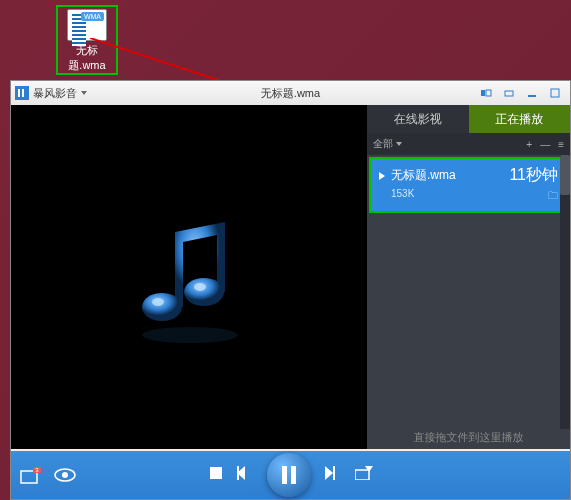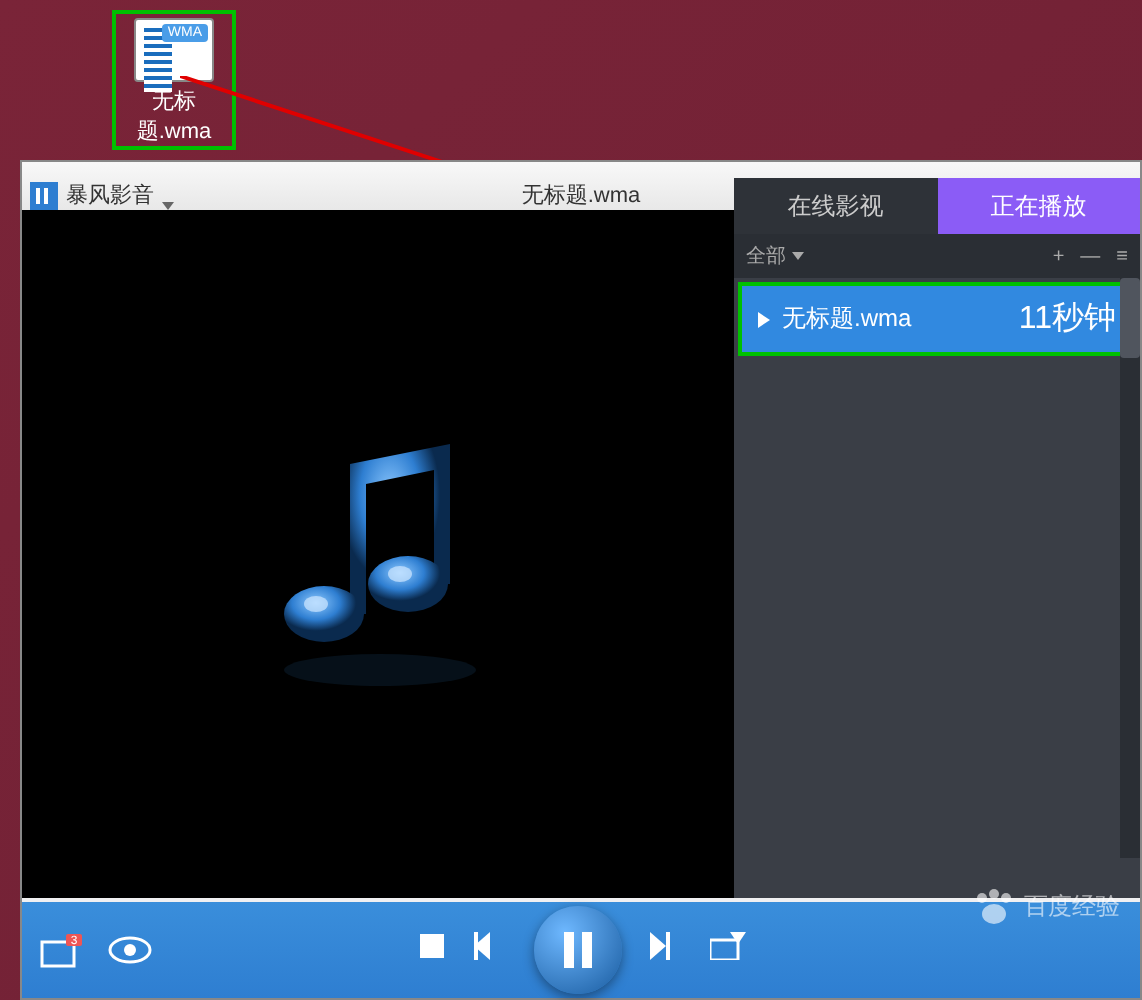--- a/index.html
+++ b/index.html
@@ -3,35 +3,35 @@
 <meta charset="utf-8">
 <style>
 *{margin:0;padding:0;box-sizing:border-box;font-family:"Microsoft YaHei",Arial,sans-serif}
 body{width:571px;height:500px;background:linear-gradient(135deg,#7a2438 0%,#6e2034 100%);position:relative;overflow:hidden}
 .desktop-icon{position:absolute;left:56px;top:5px;width:62px;height:70px;border:2px solid #00c000;display:flex;flex-direction:column;align-items:center;padding-top:2px}
 .desktop-icon .file-icon{width:40px;height:40px;background:#fff;border:1px solid #888;position:relative;border-radius:2px}
 .desktop-icon .file-icon::before{content:"";position:absolute;left:4px;top:4px;width:14px;height:32px;background:repeating-linear-gradient(#1a6dbd 0 2px,#fff 2px 4px)}
 .desktop-icon .file-icon::after{content:"WMA";position:absolute;right:2px;top:2px;font-size:7px;background:#4a9de8;color:#fff;padding:1px 3px;border-radius:2px}
 .desktop-icon .label{color:#fff;font-size:11px;margin-top:2px;text-align:center}
 .player{position:absolute;left:10px;top:80px;right:0;bottom:0;background:#f0f0f2;border:1px solid #888}
-.titlebar{height:24px;background:linear-gradient(#f8f8f8,#e8e8e8);display:flex;align-items:flex-end;padding:0 4px;position:relative}
+.titlebar{height:24px;background:linear-gradient(#f8f8f8,#e8e8e8);display:flex;align-items:center;padding:0 4px;position:relative}
 .app-logo{width:14px;height:14px;background:#2e7ed1;margin-right:4px;display:flex;align-items:center;justify-content:center}
 .app-logo::before{content:"";width:8px;height:8px;background:linear-gradient(90deg,#fff 0 2px,transparent 2px 4px,#fff 4px 6px,transparent 6px)}
 .app-name{font-size:11px;color:#333}
 .drop-arrow{width:0;height:0;border-left:3px solid transparent;border-right:3px solid transparent;border-top:4px solid #666;margin-left:4px}
 .title-center{position:absolute;left:50%;transform:translateX(-50%);font-size:11px;color:#333}
 .win-controls{margin-left:auto;display:flex;gap:1px}
 .win-btn{width:22px;height:16px;display:flex;align-items:center;justify-content:center;cursor:pointer}
 .win-btn svg{width:12px;height:12px}
 .video-area{position:absolute;left:0;top:24px;width:358px;bottom:50px;background:#000;display:flex;align-items:center;justify-content:center}
 .music-note{width:140px;height:140px;position:relative}
-.sidebar{position:absolute;right:0;top:8px;width:203px;bottom:50px;background:#3a3e46}
+.sidebar{position:absolute;right:0;top:24px;width:203px;bottom:50px;background:#3a3e46}
 .side-tabs{height:28px;display:flex}
 .side-tab{flex:1;display:flex;align-items:center;justify-content:center;font-size:12px;color:#ccc;background:#2e3238;cursor:pointer}
-.side-tab.active{background:#8b5cf6;color:#fff}
+.side-tab.active{background:#4d7c0f;color:#fff}
 .side-toolbar{height:22px;background:#2a2e34;display:flex;align-items:center;padding:0 6px;color:#aaa;font-size:10px}
 .side-toolbar .sp{margin-left:auto;display:flex;gap:8px}
 .playlist-item{border:2px solid #00c000;margin:2px;padding:6px 8px;background:#3189e0;color:#fff;position:relative}
 .playlist-item .row1{display:flex;align-items:center;font-size:12px}
 .playlist-item .tri{width:0;height:0;border-top:4px solid transparent;border-bottom:4px solid transparent;border-left:6px solid #fff;margin-right:6px}
 .playlist-item .dur{margin-left:auto;font-size:16px}
 .playlist-item .row2{font-size:10px;color:#cfe7ff;margin-left:12px;margin-top:2px;display:flex}
 .playlist-item .folder{margin-left:auto}
 .progress-area{position:absolute;left:2px;bottom:28px;width:354px;height:20px;border:2px solid #00c000;display:flex;align-items:center;padding:0 3px;background:#000}
 .prev-frame,.next-frame{color:#2e8ee8;font-size:10px;cursor:pointer}
@@ -152,24 +152,29 @@
         <span>—</span>
         <span>≡</span>
       </div>
     </div>
     <div class="playlist-item">
       <div class="row1">
         <span class="tri"></span>
         <span>无标题.wma</span>
         <span class="dur">11秒钟</span>
       </div>
+      <div class="row2">
+        <span>153K</span>
+        <span class="folder">🗀</span>
+      </div>
     </div>
     <div class="sidebar-scroll">
       <div class="sidebar-thumb"></div>
     </div>
+    <div class="side-watermark">直接拖文件到这里播放</div>
   </div>
 
   <div class="bottom-bar">
     <div class="bb-left">
       <div class="bb-icon">
         <svg viewBox="0 0 24 20">
             <rect x="2" y="6" width="16" height="12" fill="none" stroke="#fff" stroke-width="1.5"></rect>
             <rect x="14" y="2" width="8" height="6" fill="#e55" rx="1"></rect>
             <text x="18" y="7" font-size="6" fill="#fff" text-anchor="middle">3</text>
           </svg>
@@ -199,22 +204,13 @@
             <polygon points="0,0 8,7 0,14" fill="#fff"></polygon>
             <rect x="8" y="0" width="2" height="14" fill="#fff"></rect>
           </svg></span>
       <span class="ctrl-btn"><svg width="18" height="14">
             <rect x="0" y="4" width="14" height="10" fill="none" stroke="#fff" stroke-width="1.5"></rect>
             <polygon points="10,0 18,0 14,6" fill="#fff"></polygon>
           </svg></span>
     </div>
   </div>
 
-  <div class="watermark">
-    <svg class="paw" viewBox="0 0 22 20">
-        <circle cx="5" cy="6" r="2.5" fill="rgba(255,255,255,.6)"></circle>
-        <circle cx="11" cy="4" r="2.5" fill="rgba(255,255,255,.6)"></circle>
-        <circle cx="17" cy="6" r="2.5" fill="rgba(255,255,255,.6)"></circle>
-        <ellipse cx="11" cy="14" rx="6" ry="5" fill="rgba(255,255,255,.6)"></ellipse>
-      </svg>
-    <span>百度经验</span>
-  </div>
 </div>
 
 </body></html>

